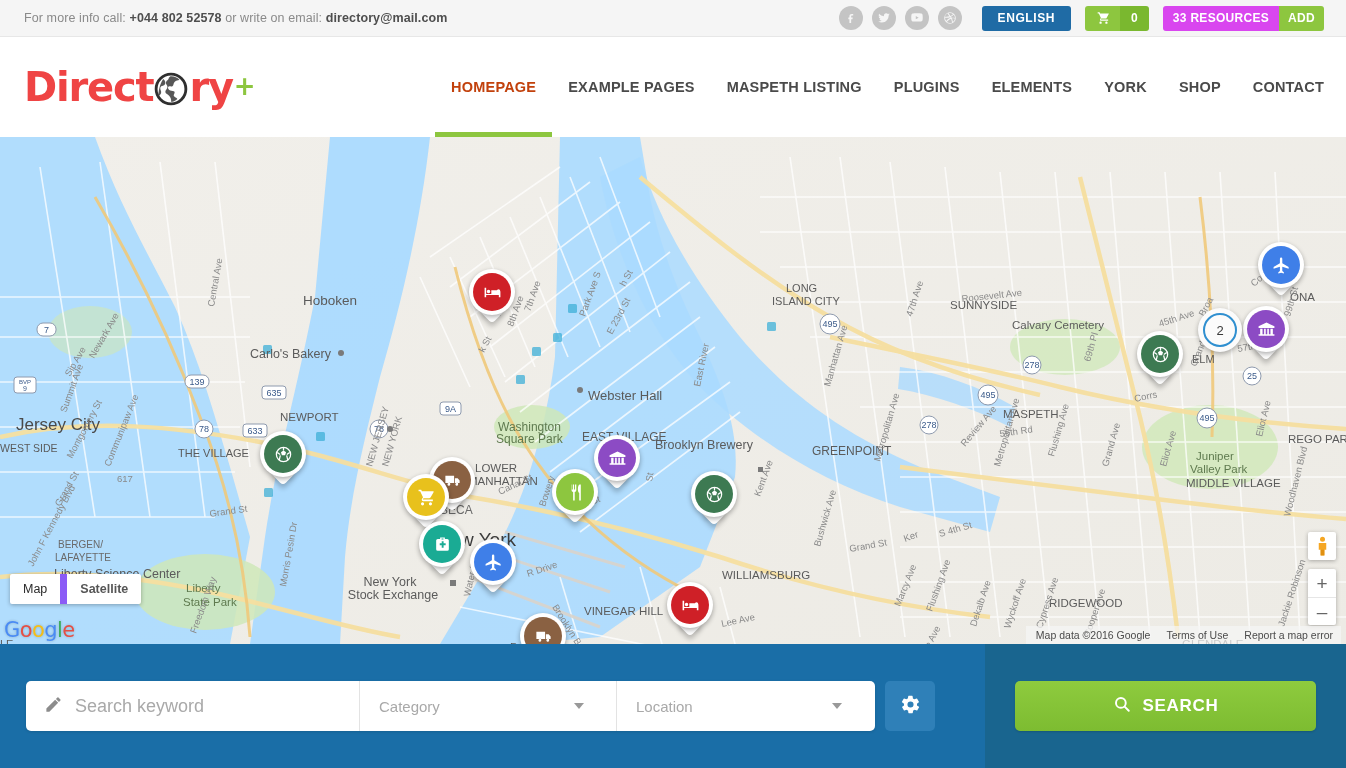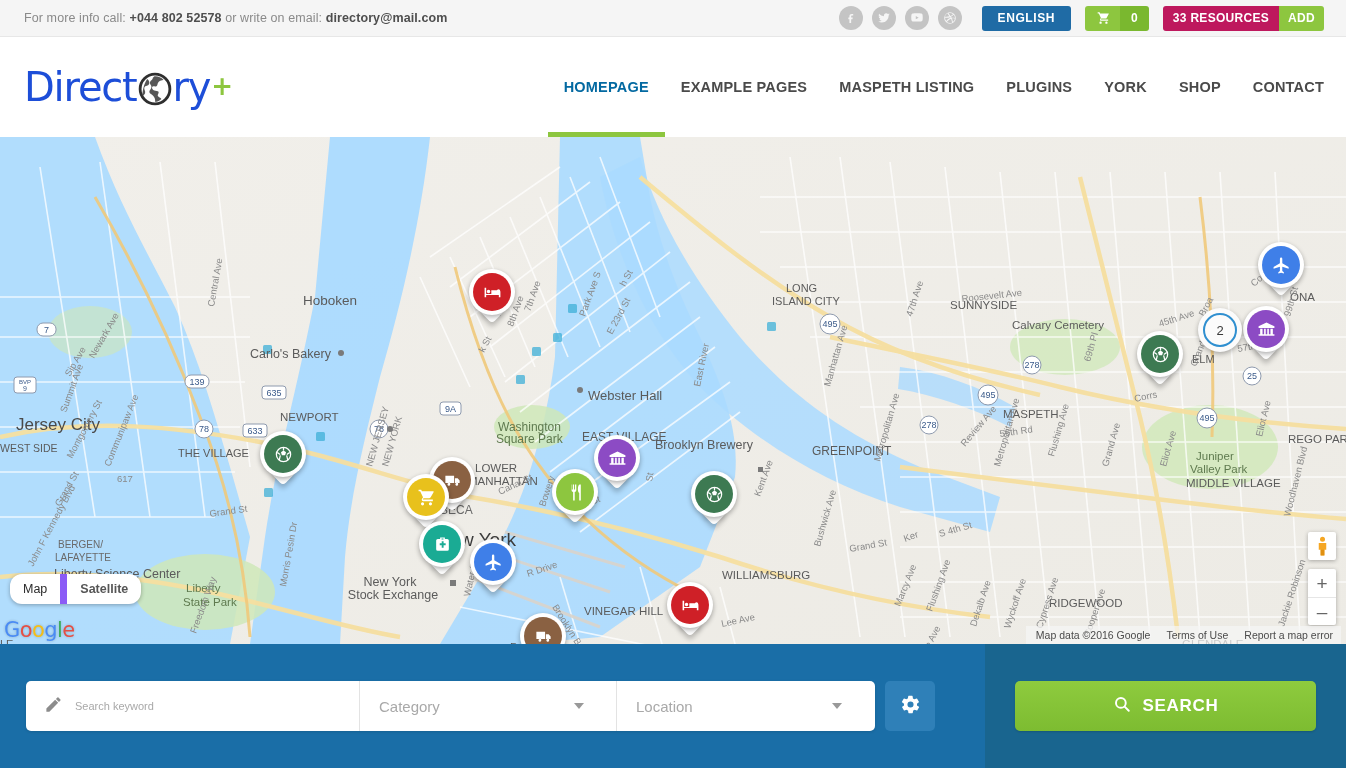--- a/index.html
+++ b/index.html
@@ -75,21 +75,21 @@
     padding: 5px 11px 6px;
     display: flex; align-items: center;
   }
   .res-btn {
     display: flex; align-items: stretch;
     border-radius: 3px; overflow: hidden;
     margin-left: 5px;
     cursor: pointer;
   }
   .res-count {
-    background: #be185d;
+    background: #d946ef;
     color: #fff;
     font-size: 12px; font-weight: bold;
     letter-spacing: .3px;
     padding: 5px 10px 6px;
     display: flex; align-items: center;
   }
   .res-add {
     background: #8dc63f;
     color: #fff;
     font-size: 12px; font-weight: bold;
@@ -107,22 +107,22 @@
     padding: 0 20px 0 24px;
     position: relative;
   }
   .logo {
     display: flex;
     align-items: flex-start;
     user-select: none;
   }
   .logo-text {
     font-size: 40px;
-    font-weight: normal;
-    color: #1d4ed8;
+    font-weight: bold;
+    color: #ef4444;
     letter-spacing: -1.2px;
     font-family: "DejaVu Sans", sans-serif;
     line-height: 1;
     display: flex;
     align-items: center;
   }
   .logo-globe {
     display: inline-block;
     width: 34px; height: 34px;
     margin: 0 1px;
@@ -152,21 +152,21 @@
     letter-spacing: .2px;
     padding: 0 16px;
     height: 100%;
     display: flex;
     align-items: center;
     cursor: pointer;
     position: relative;
     text-decoration: none;
     font-family: "Liberation Sans", sans-serif;
   }
-  .nav-item.active { color: #0369a1; }
+  .nav-item.active { color: #c2410c; }
   .nav-item.active::after {
     content: "";
     position: absolute;
     left: 0; right: 0; bottom: 0;
     height: 5px;
     background: #8dc63f;
   }
   .nav-item:last-child { padding-right: 2px; }
 
   
@@ -181,21 +181,21 @@
     inset: 0;
   }
   .map-bg { position: absolute; inset: 0; }
 
   
   .map-type-ctrl {
     position: absolute;
     left: 10px; bottom: 40px;
     display: flex;
     background: #fff;
-    border-radius: 12px;
+    border-radius: 2px;
     box-shadow: 0 1px 4px rgba(0,0,0,.3);
     overflow: hidden;
     z-index: 20;
   }
   .map-type-btn {
     font-size: 12.5px;
     color: #565656;
     padding: 8px 13px;
     cursor: pointer;
     font-family: "Liberation Sans", sans-serif;
@@ -354,21 +354,21 @@
     position: relative;
   }
   .field-keyword {
     width: 334px;
     padding-left: 18px;
     gap: 12px;
     border-right: 1px solid #e3e3e3;
   }
   .field-keyword input {
     border: none; outline: none;
-    font-size: 11px;
+    font-size: 18px;
     color: #555;
     width: 100%;
     font-family: "Liberation Sans", sans-serif;
     background: transparent;
   }
   .field-keyword input::placeholder { color: #a9a9a9; }
   .field-select {
     width: 257px;
     padding: 0 32px 0 19px;
     justify-content: space-between;
@@ -479,20 +479,21 @@
       <span>ry</span>
     </div>
     <span class="logo-plus">+</span>
   </div>
 
   <nav class="nav">
     <a class="nav-item active">HOMEPAGE</a>
     <a class="nav-item">EXAMPLE PAGES</a>
     <a class="nav-item">MASPETH LISTING</a>
     <a class="nav-item">PLUGINS</a>
+    <a class="nav-item">ELEMENTS</a>
     <a class="nav-item">YORK</a>
     <a class="nav-item">SHOP</a>
     <a class="nav-item">CONTACT</a>
   </nav>
 </div>
 
 <div class="map">
   <div class="map-canvas">
     <svg class="map-bg" viewBox="0 0 1346 507" preserveAspectRatio="none">
       <defs>

